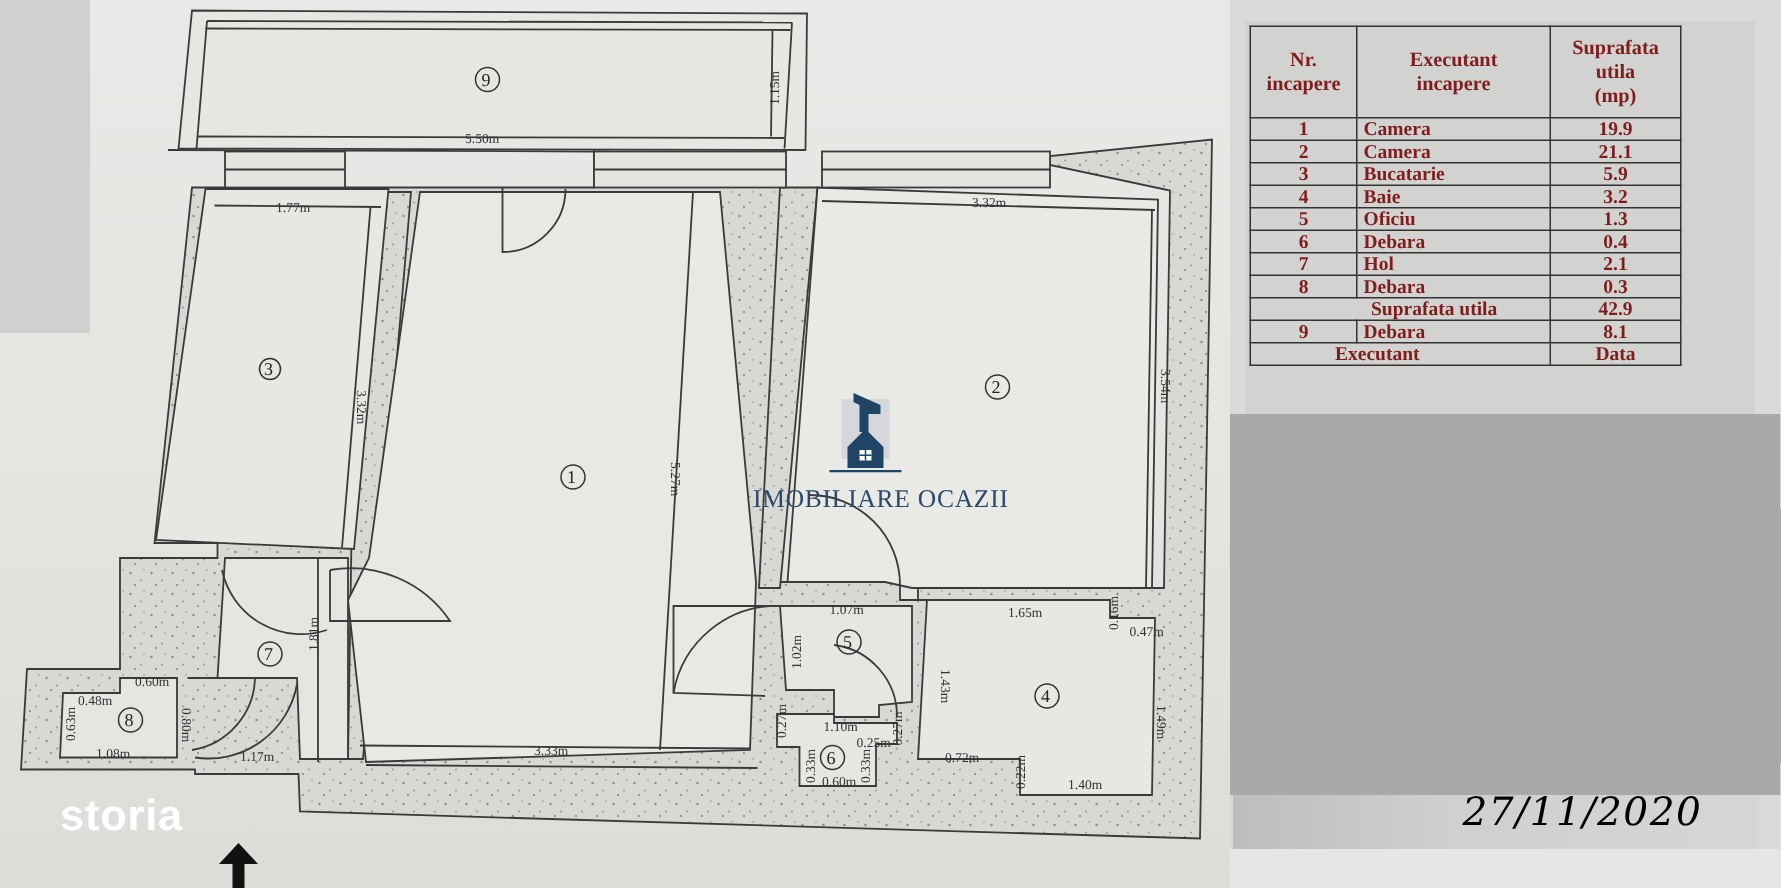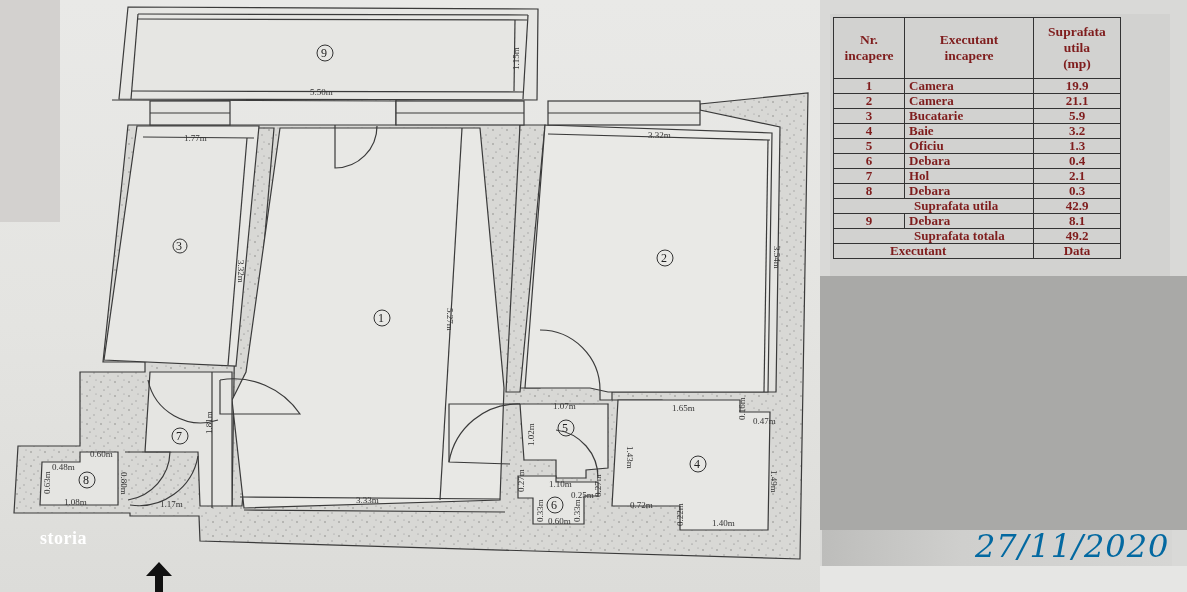--- a/index.html
+++ b/index.html
@@ -5,32 +5,32 @@
   html, body { margin:0; padding:0; }
   body { width:1187px; height:592px; overflow:hidden; background:#e2e2df; font-family:"Liberation Serif", serif; position:relative; }
   .stage { position:absolute; left:0; top:0; width:1187px; height:592px; }
   .paper { position:absolute; left:0; top:0; width:820px; height:592px; background:linear-gradient(180deg,#e9e9e7 0%,#e4e4e1 55%,#dcdcd9 100%); }
   .gray-patch { position:absolute; left:0; top:0; width:60px; height:222px; background:#d3d1cf; }
   svg.plan { position:absolute; left:0; top:0; }
   .dim { font-family:"Liberation Serif", serif; font-size:9px; fill:#333; }
   .roomnum { font-family:"Liberation Serif", serif; font-size:12px; fill:#222; }
   .watermark { position:absolute; left:502px; top:262px; width:150px; text-align:center; }
   .watermark .wm-text { font-family:"Liberation Serif", serif; font-size:17px; color:#2b4a6b; letter-spacing:0.5px; white-space:nowrap; }
-  .storia { position:absolute; left:40px; top:528px; font-family:Liberation Serif, serif; font-weight:bold; font-size:18px; color:#ffffff; letter-spacing:0.5px; }
+  .storia { position:absolute; left:40px; top:528px; font-family:Liberation Sans, sans-serif; font-weight:bold; font-size:29px; color:#ffffff; letter-spacing:0.5px; }
   .arrow { position:absolute; left:146px; top:562px; }
 
   .table-photo { position:absolute; left:820px; top:0; width:367px; height:592px; background:#d9d9d7; }
   .table-box { position:absolute; left:830px; top:14px; width:340px; height:262px; background:#d2d2d0; }
   table.rooms { position:absolute; left:833px; top:17px; width:288px; border-collapse:collapse; font-family:"Liberation Serif", serif; color:#7f1d1d; }
   table.rooms td, table.rooms th { border:1.5px solid #333; padding:0 4px; font-size:13px; line-height:14px; font-weight:bold; }
   table.rooms th { font-size:13.5px; line-height:16px; padding:6px 4px; }
   table.rooms td.c { text-align:center; }
   .gray-cover { position:absolute; left:820px; top:276px; width:367px; height:254px; background:#a9a9a7; }
   .date-strip { position:absolute; left:822px; top:530px; width:350px; height:36px; background:linear-gradient(90deg,#bdbdbb,#cfcfcd 40%,#d6d6d4); }
-  .date-text { position:absolute; left:975px; top:527px; font-family:"DejaVu Serif", serif; font-style:italic; font-size:32px; color:#0369a1; letter-spacing:1px; }
+  .date-text { position:absolute; left:975px; top:527px; font-family:"DejaVu Serif", serif; font-style:italic; font-size:26px; color:#000000; letter-spacing:1px; }
   .bottom-strip { position:absolute; left:820px; top:566px; width:367px; height:26px; background:#e6e6e4; }
 </style>
 </head>
 <body>
 
 <div class="stage">
   <div class="paper"></div>
   <div class="gray-patch"></div>
 
   <svg class="plan" width="820" height="592" viewBox="0 0 820 592">
@@ -171,20 +171,32 @@
           <circle cx="87" cy="480" r="8" fill="none" stroke="#333"></circle>
           <text class="roomnum" x="83" y="484">8</text>
         </g>
       <g>
           <circle cx="325" cy="53" r="8" fill="none" stroke="#333"></circle>
           <text class="roomnum" x="321" y="57">9</text>
         </g>
     </g>
   </svg>
 
+  <div class="watermark">
+    <svg width="60" height="56" viewBox="0 0 60 56">
+      <rect x="14" y="4" width="32" height="40" fill="#c9ccd2" opacity="0.6"></rect>
+      <polygon points="22,0 40,8 40,14 32,14 32,26 26,26 26,8 22,6" fill="#1f4466"></polygon>
+      <polygon points="18,36 30,24 42,36 42,50 18,50" fill="#1f4466"></polygon>
+      <rect x="26" y="38" width="8" height="7" fill="#ffffff"></rect>
+      <line x1="30" y1="38" x2="30" y2="45" stroke="#1f4466" stroke-width="1"></line>
+      <line x1="26" y1="41.5" x2="34" y2="41.5" stroke="#1f4466" stroke-width="1"></line>
+      <line x1="6" y1="52" x2="54" y2="52" stroke="#1f4466" stroke-width="1.5"></line>
+    </svg>
+    <div class="wm-text">IMOBILIARE OCAZII</div>
+  </div>
 
   <div class="storia">storia</div>
   <svg class="arrow" width="26" height="30" viewBox="0 0 26 30">
     <polygon points="13,0 26,14 17,14 17,30 9,30 9,14 0,14" fill="#111"></polygon>
   </svg>
 
   <div class="table-photo"></div>
   <div class="table-box"></div>
   <table class="rooms">
     <thead>
@@ -236,24 +248,20 @@
           <td class="c">0.3</td>
         </tr>
       <tr>
           <td colspan="2" style="padding-left:80px">Suprafata utila</td>
           <td class="c">42.9</td>
         </tr>
       <tr>
           <td class="c">9</td>
           <td>Debara</td>
           <td class="c">8.1</td>
-        </tr>
-      <tr>
-          <td colspan="2" style="padding-left:80px">Suprafata totala</td>
-          <td class="c">49.2</td>
         </tr>
       <tr>
           <td colspan="2" style="padding-left:56px">Executant</td>
           <td class="c">Data</td>
         </tr>
     </tbody>
   </table>
   <div class="gray-cover"></div>
   <div class="date-strip"></div>
   <div class="date-text">27/11/2020</div>

